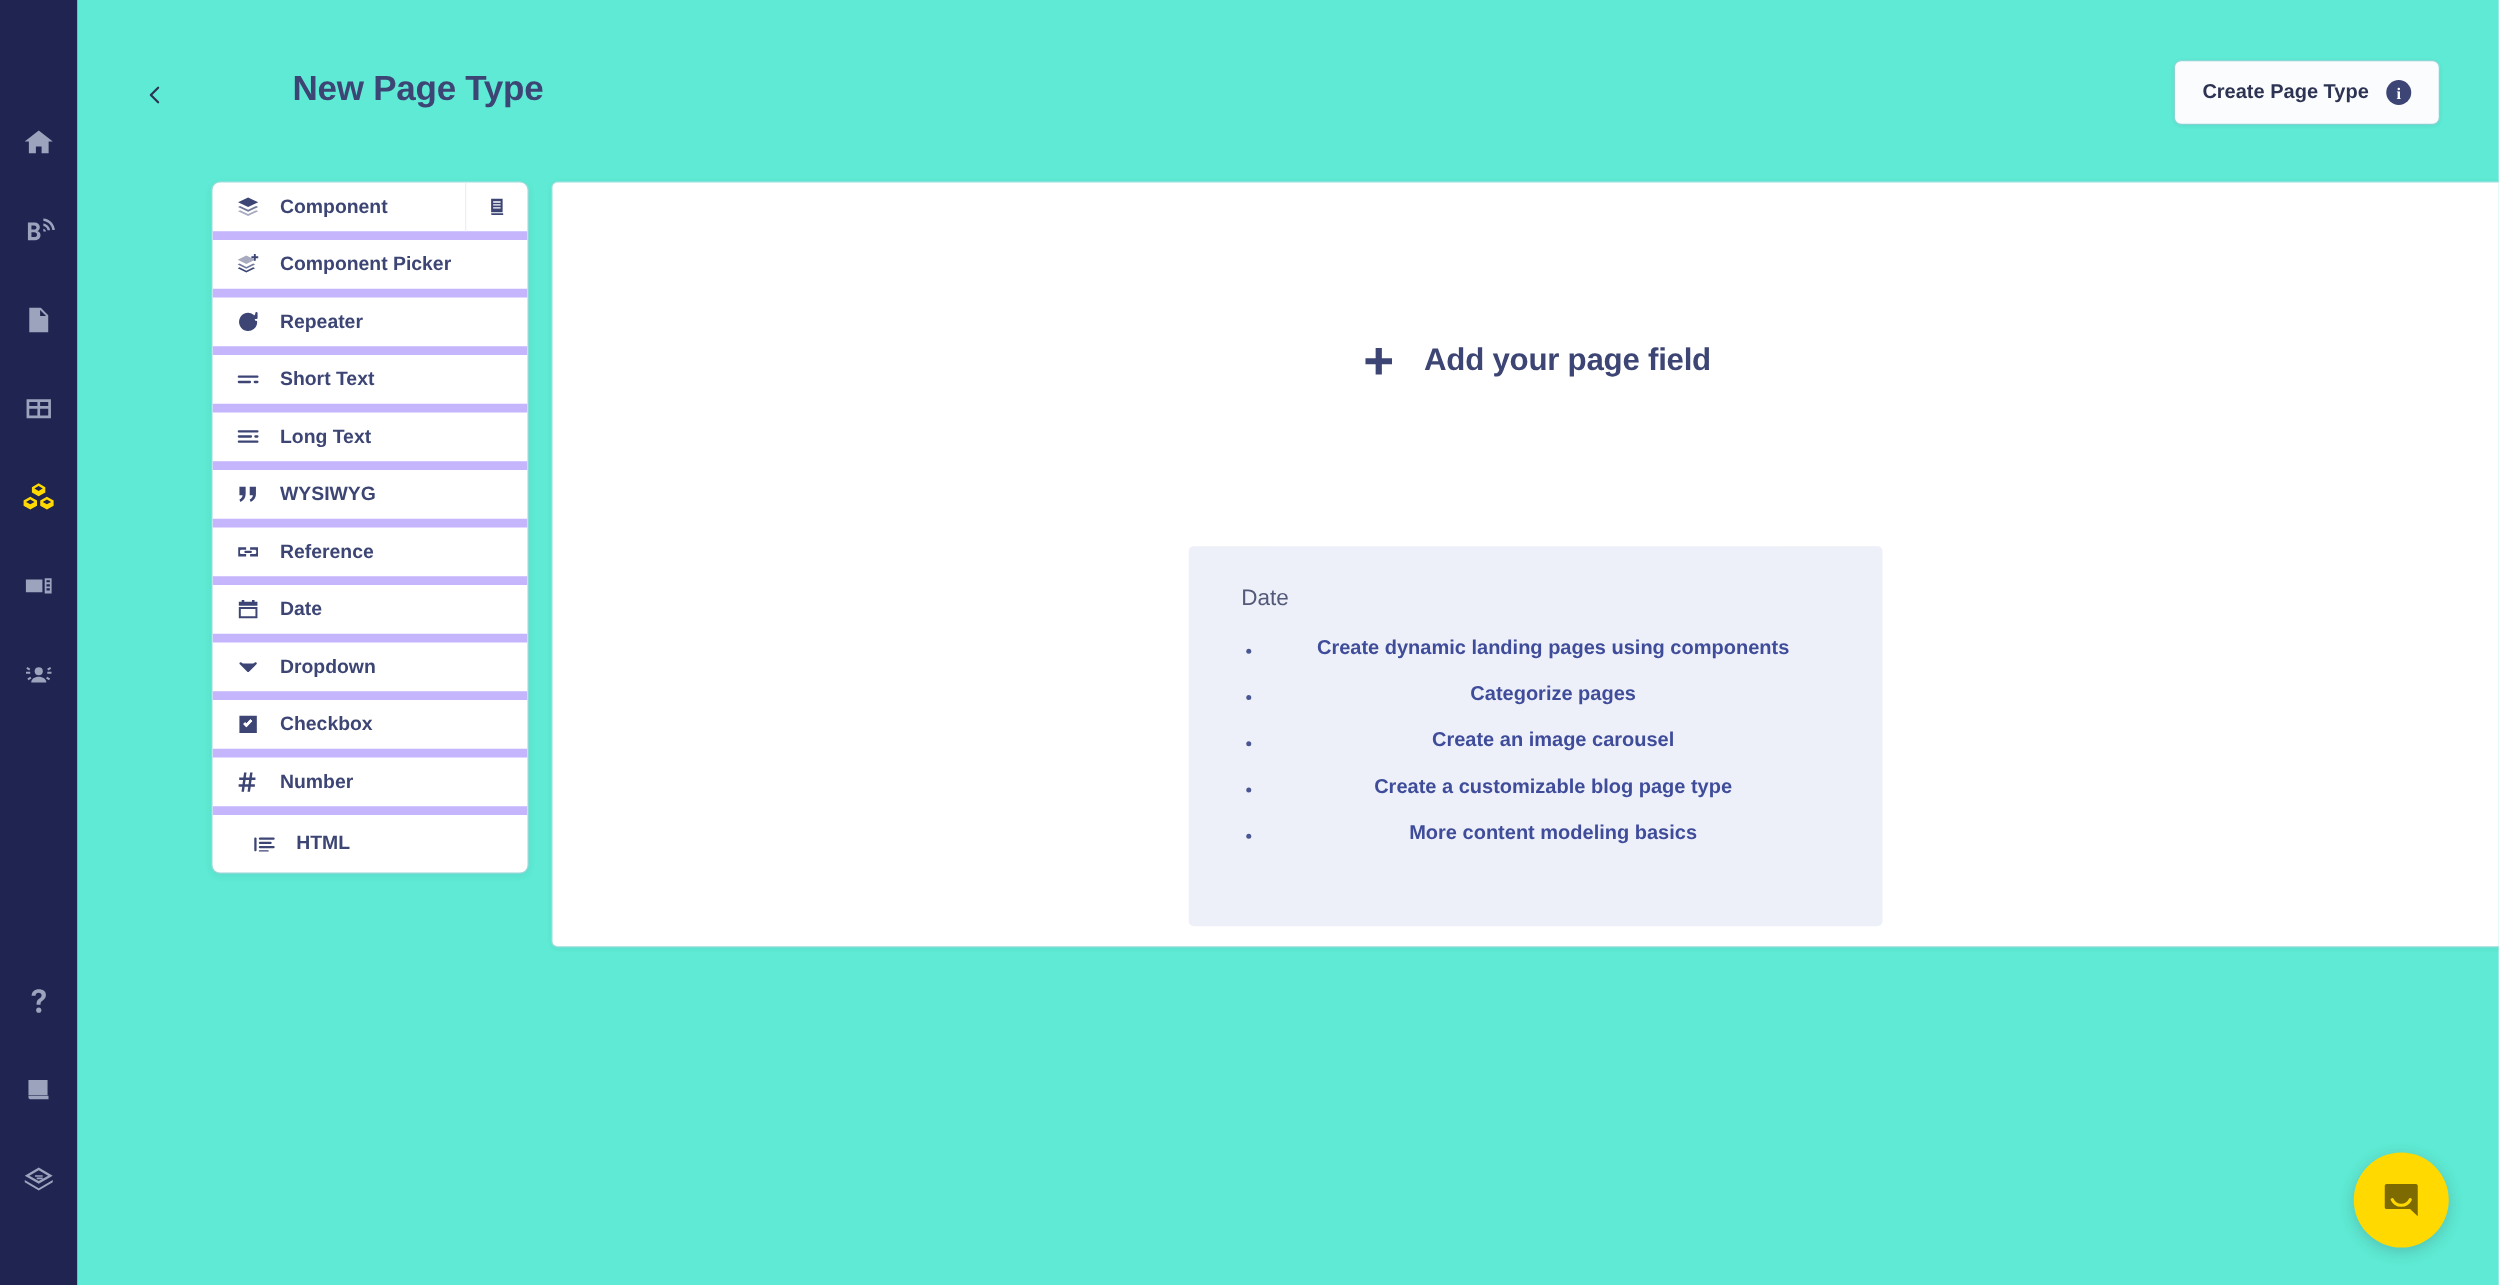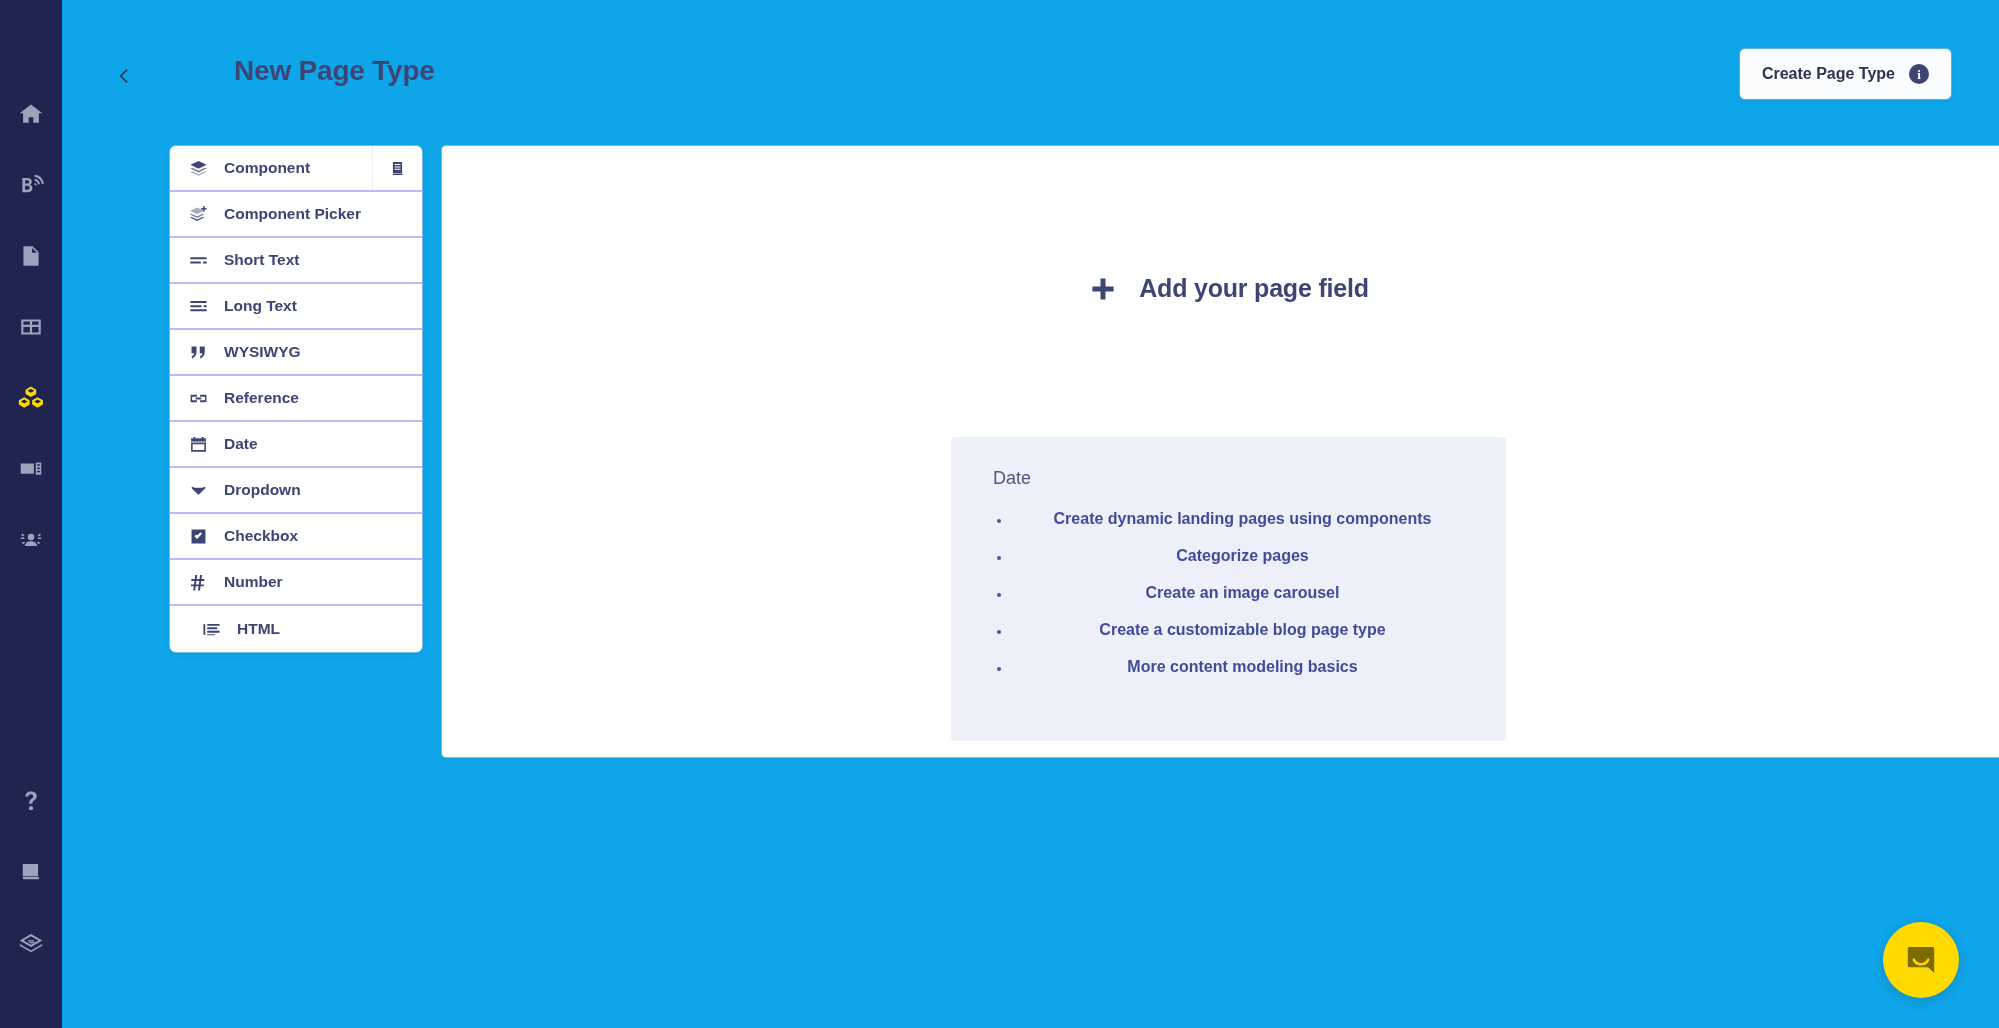--- a/index.html
+++ b/index.html
@@ -27,21 +27,21 @@
     display: flex; align-items: center; justify-content: center;
     cursor: pointer;
   }
   .rail-item svg { display: block; }
   .rail-icon { fill: #9ba3bd; }
   .rail-icon-active { fill: #ffd900; }
 
   
   .surface {
     flex: 1 1 auto; position: relative;
-    background: #0ea5e9;
+    background: #5eead4;
     height: 1028px;
   }
 
   
   .header {
     position: absolute; left: 0; top: 0; right: 0; height: 118px;
   }
   .back-btn {
     position: absolute; left: 44px; top: 58px;
     width: 36px; height: 36px;
@@ -83,21 +83,21 @@
     width: 252px;
     background: #fff;
     border-radius: 6px;
     box-shadow: 0 2px 7px rgba(45,55,100,.09), 0 0 0 1px rgba(210,216,234,.55);
     overflow: hidden;
   }
   .field-row {
     height: 46px;
     display: flex; align-items: center;
     padding: 0 0 0 19px;
-    border-bottom: 2px solid #c4b5fd;
+    border-bottom: 7px solid #c4b5fd;
     cursor: pointer;
     position: relative;
   }
   .field-row:last-child { border-bottom: none; padding-left: 32px; }
   .field-ico {
     width: 22px; flex: 0 0 22px;
     display: flex; align-items: center; justify-content: flex-start;
   }
   .field-ico svg { display: block; fill: #3d4574; }
   .field-label {
@@ -317,20 +317,29 @@
           <svg width="19" height="19" viewBox="0 0 24 24">
             <path d="M10.2 3.1 1.4 7.4l8.8 4.3 8.8-4.3-8.8-4.3z" opacity=".45"></path>
             <path d="M3.3 11.2l-1.9.9 8.8 4.3 8.8-4.3-1.9-.9-6.9 3.4-6.9-3.4z" opacity=".72"></path>
             <path d="M3.3 15l-1.9.9 8.8 4.3 8.8-4.3-1.9-.9-6.9 3.4L3.3 15z"></path>
             <path d="M17.8 1.4h1.9v2.5h2.5v1.9h-2.5v2.5h-1.9V5.8h-2.5V3.9h2.5V1.4z"></path>
           </svg>
         </span>
         <span class="field-label">Component Picker</span>
       </div>
 
+      <div class="field-row">
+        <span class="field-ico">
+          <svg width="19" height="19" viewBox="0 0 24 24" fill="none" stroke="#3d4574" stroke-width="2.3" stroke-linecap="round">
+            <path d="M20 12a8 8 0 1 1-3.2-6.4"></path>
+            <polyline points="20.4 3.2 20.4 8 15.6 8" stroke-linejoin="round"></polyline>
+          </svg>
+        </span>
+        <span class="field-label">Repeater</span>
+      </div>
 
       <div class="field-row">
         <span class="field-ico">
           <svg width="19" height="19" viewBox="0 0 24 24">
             <rect x="1.5" y="8" width="21" height="2.4" rx="1.1"></rect>
             <rect x="1.5" y="13.4" width="13.5" height="2.4" rx="1.1"></rect>
             <rect x="17.6" y="13.4" width="4.9" height="2.4" rx="1.1"></rect>
           </svg>
         </span>
         <span class="field-label">Short Text</span>

